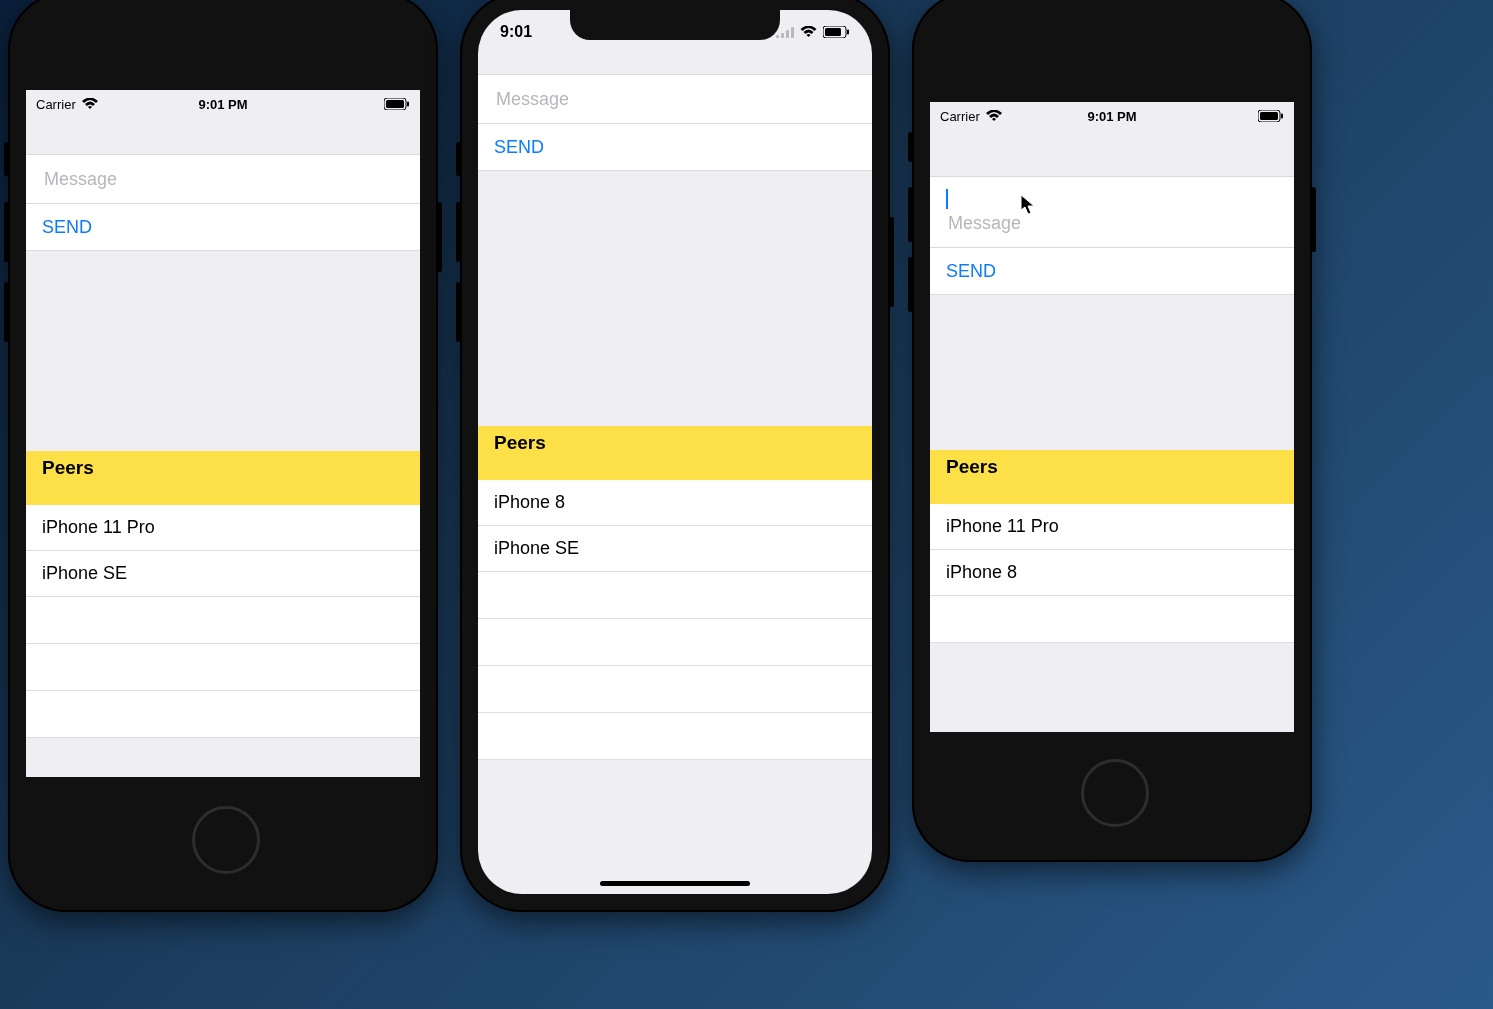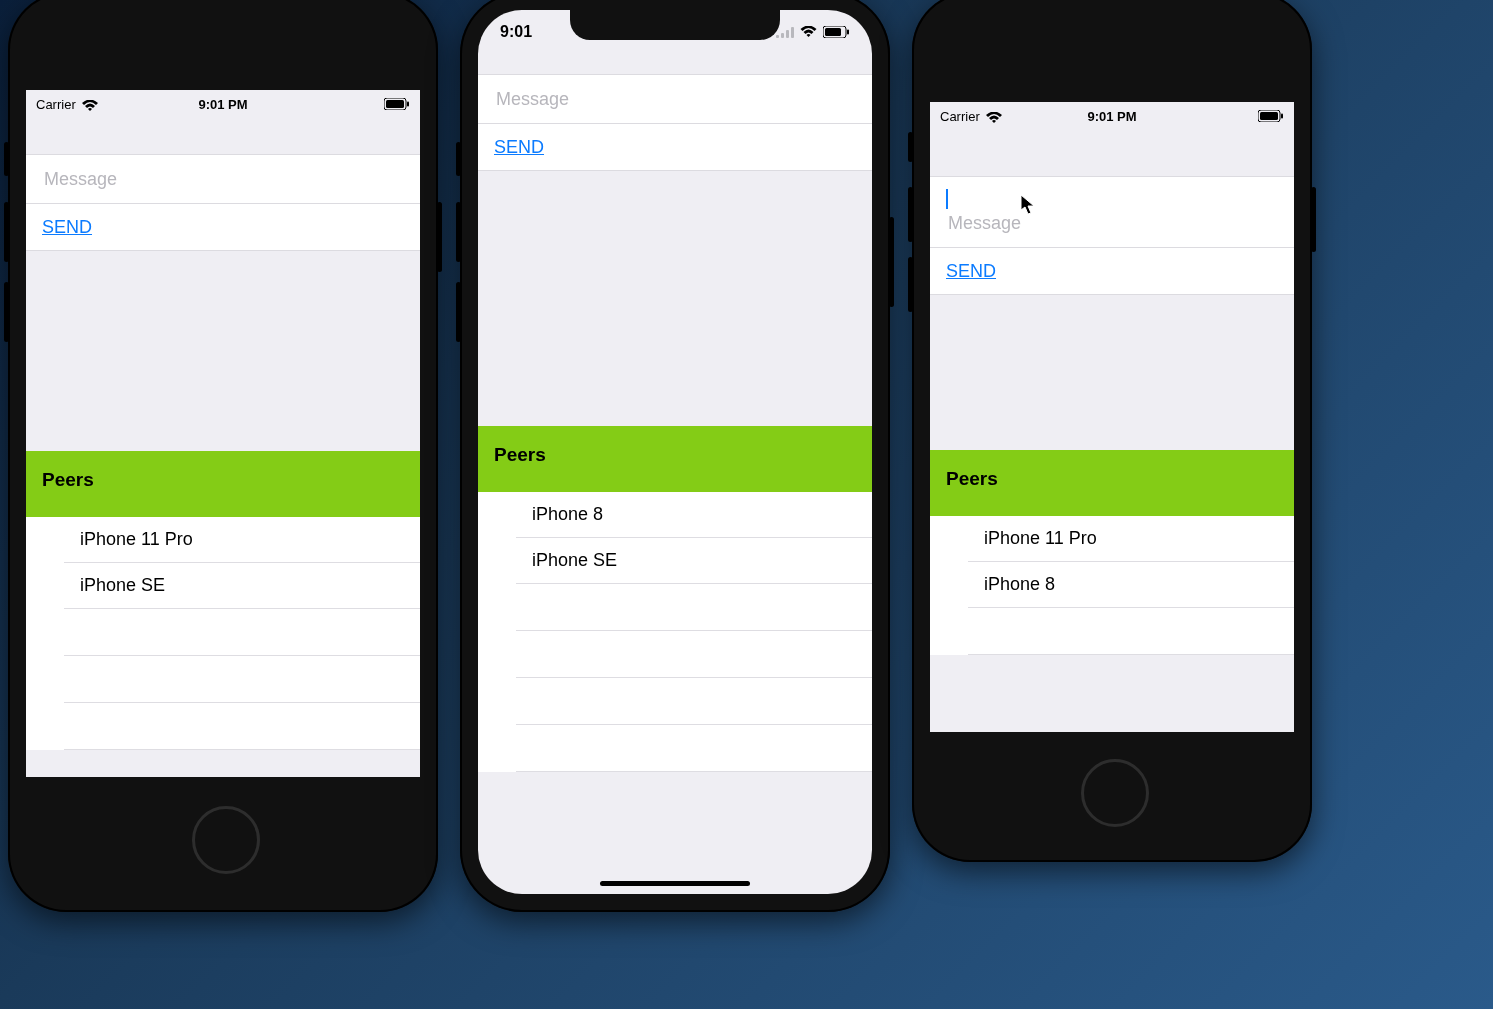--- a/index.html
+++ b/index.html
@@ -97,66 +97,66 @@
     font-size: 16px;
     font-weight: 600;
   }
   .status-bar .sb-left,
   .status-bar .sb-center,
   .status-bar .sb-right {
     display: flex;
     align-items: center;
     gap: 6px;
   }
-  .status-bar .sb-left  { flex: 1; justify-content: flex-start; align-items: flex-end; }
+  .status-bar .sb-left  { flex: 1; justify-content: flex-start; }
   .status-bar .sb-center{ flex: 1; justify-content: center; font-weight: 600; }
   .status-bar .sb-right { flex: 1; justify-content: flex-end; }
   .status-bar svg { display: block; }
 
   
   .spacer-top { height: 38px; }
   .modern .spacer-top { height: 20px; }
 
   .row {
     width: 100%;
     box-sizing: border-box;
     padding: 12px 16px;
     background: #fff;
     border-top: 1px solid #dcdbe0;
     border-bottom: 1px solid #dcdbe0;
     font-size: 18px;
     line-height: 22px;
   }
-  .row + .row { border-top: none; text-decoration: underline; }
+  .row + .row { border-top: none; }
 
   .input-row input {
     width: 100%;
     border: none;
     outline: none;
     font: inherit;
     background: transparent;
     color: #b91c1c;
   }
   .input-row input::placeholder { color: #b7b6bc; }
 
   .send-row { color: #0b7bff; }
 
   .gap-block { height: 200px; background: #efeef3; }
   .modern .gap-block { height: 255px; }
   .device.small .gap-block { height: 155px; }
 
   .peers-header {
-    background: #84cc16;
-    padding: 18px 16px 26px;
+    background: #fde047;
+    padding: 6px 16px 26px;
     font-size: 19px;
     font-weight: 700;
     color: #000;
   }
 
-  .peer-list { background: #fff; padding-left: 38px; }
+  .peer-list { background: #fff; }
   .peer-item {
     padding: 12px 16px;
     font-size: 18px;
     color: #000;
     border-bottom: 1px solid #dedde2;
   }
   .peer-empty {
     height: 46px;
     border-bottom: 1px solid #dedde2;
   }

